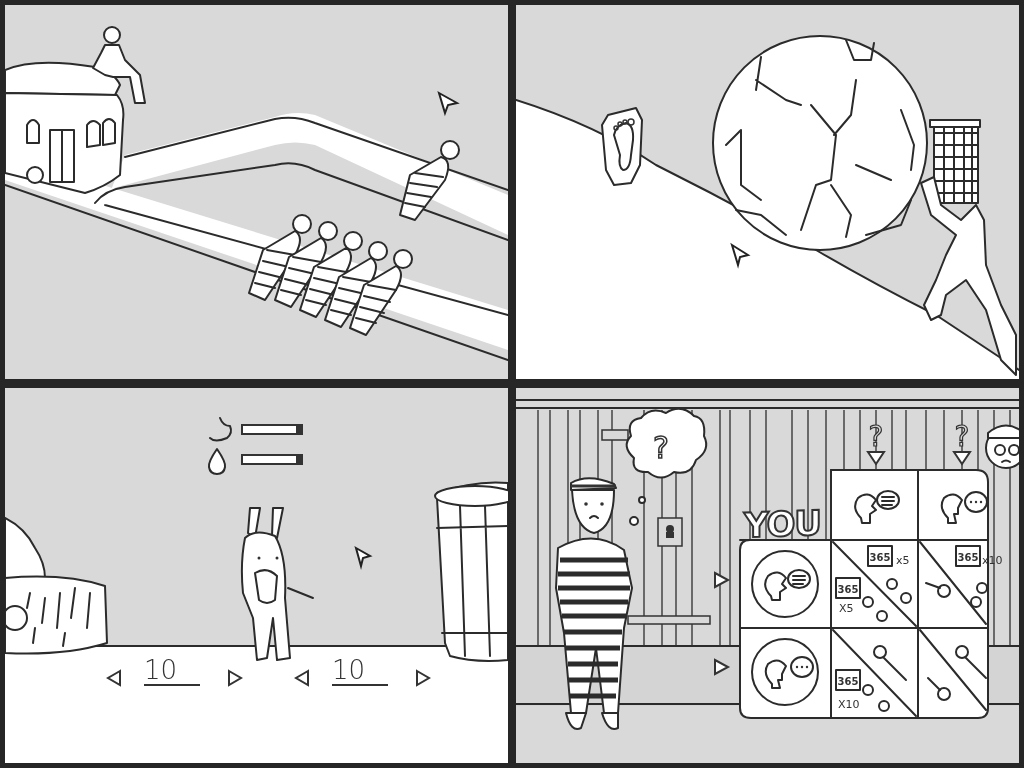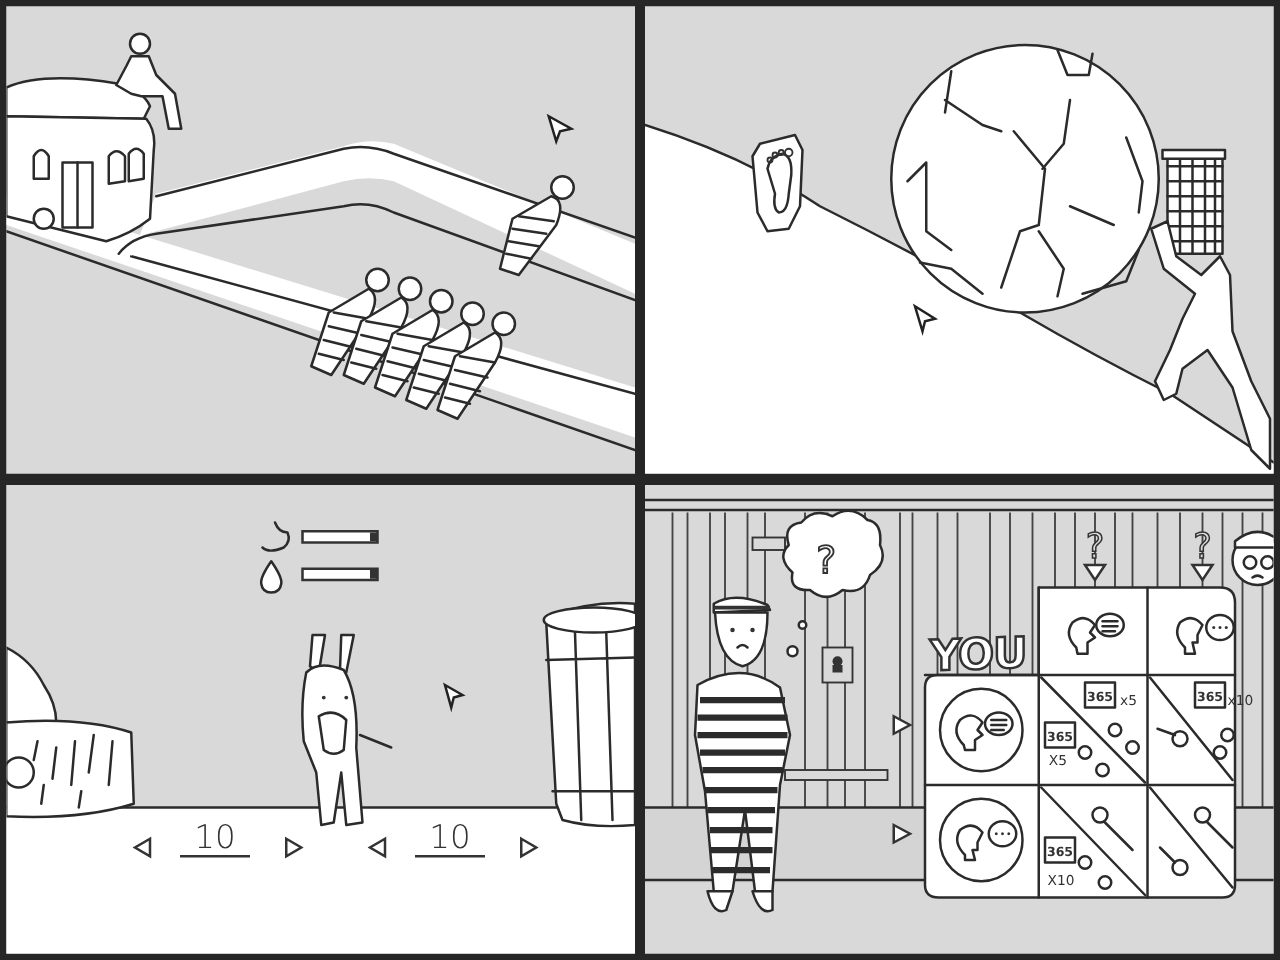--- a/index.html
+++ b/index.html
@@ -5,21 +5,21 @@
   html,body{margin:0;padding:0;}
   body{width:1024px;height:768px;background:#262626;position:relative;overflow:hidden;font-family:"DejaVu Sans",sans-serif;}
   .panel{position:absolute;overflow:hidden;background:#d9d9d9;}
   #p1{left:5px;top:5px;width:503px;height:374px;}
   #p2{left:516px;top:5px;width:503px;height:374px;}
   #p3{left:5px;top:388px;width:503px;height:375px;}
   #p4{left:516px;top:388px;width:503px;height:375px;}
   svg{position:absolute;left:0;top:0;width:100%;height:100%;}
   .ln{fill:none;stroke:#2b2b2b;stroke-width:2;stroke-linecap:round;stroke-linejoin:round;}
   .wf{fill:#fff;stroke:#2b2b2b;stroke-width:2;stroke-linejoin:round;}
-  .counter{position:absolute;font-family:"DejaVu Sans",sans-serif;font-size:26px;color:#333;text-align:center;width:56px;border-bottom:2px solid #333;line-height:28px;font-weight:300;}
+  .counter{position:absolute;font-family:"DejaVu Sans",sans-serif;font-size:26px;color:#333;text-align:left;width:56px;border-bottom:2px solid #333;line-height:28px;font-weight:300;}
   .arrow{position:absolute;cursor:pointer;}
   .you{position:absolute;left:228px;top:116px;font-family:"DejaVu Sans",sans-serif;font-weight:bold;font-size:34px;color:#fff;-webkit-text-stroke:2px #333;letter-spacing:-1px;transform:skewY(-2deg);}
   .mult{font-family:"DejaVu Sans",sans-serif;font-size:11px;fill:#333;}
   .cal{font-family:"DejaVu Sans",sans-serif;font-size:10px;fill:#333;font-weight:bold;}
 </style>
 </head>
 <body>
 
 <div class="panel" id="p1">
   <svg viewBox="0 0 503 374">

